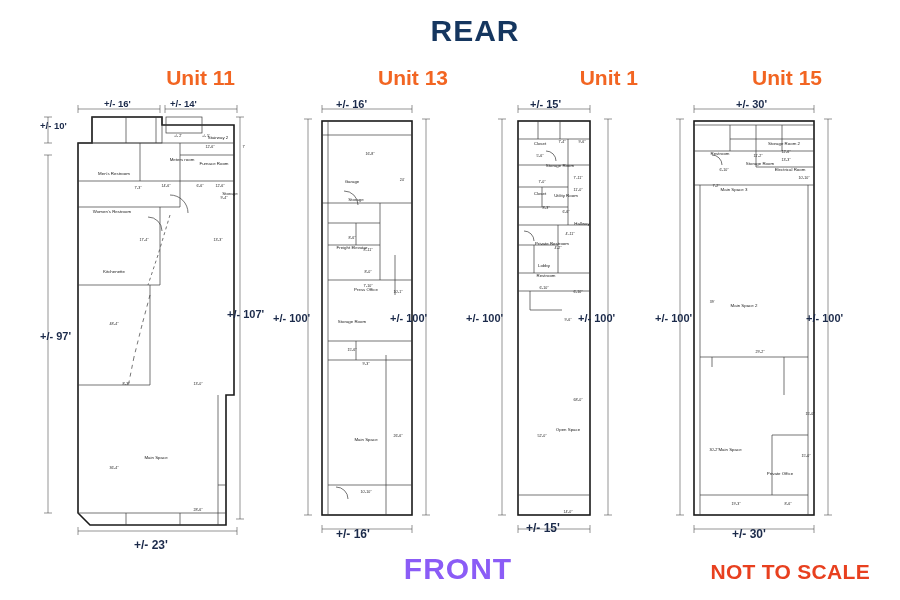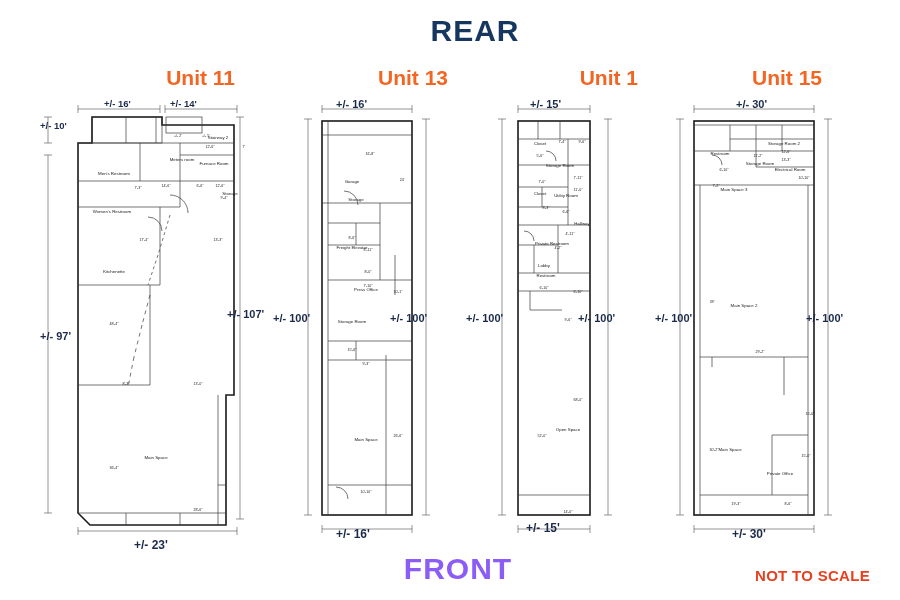--- a/index.html
+++ b/index.html
@@ -36,21 +36,21 @@
     font-size: 30px;
     font-weight: bold;
     letter-spacing: 1px;
     color: #8b5cf6;
     margin-left: 8px;
   }
   .nts-label {
     position: absolute;
     right: 30px;
     bottom: 16px;
-    font-size: 15px;
+    font-size: 21px;
     font-weight: bold;
     color: #e8401f;
     letter-spacing: 0.3px;
     text-align: right;
   }
   .unit-title {
     position: absolute;
     font-size: 21px;
     font-weight: bold;
     color: #f26522;

